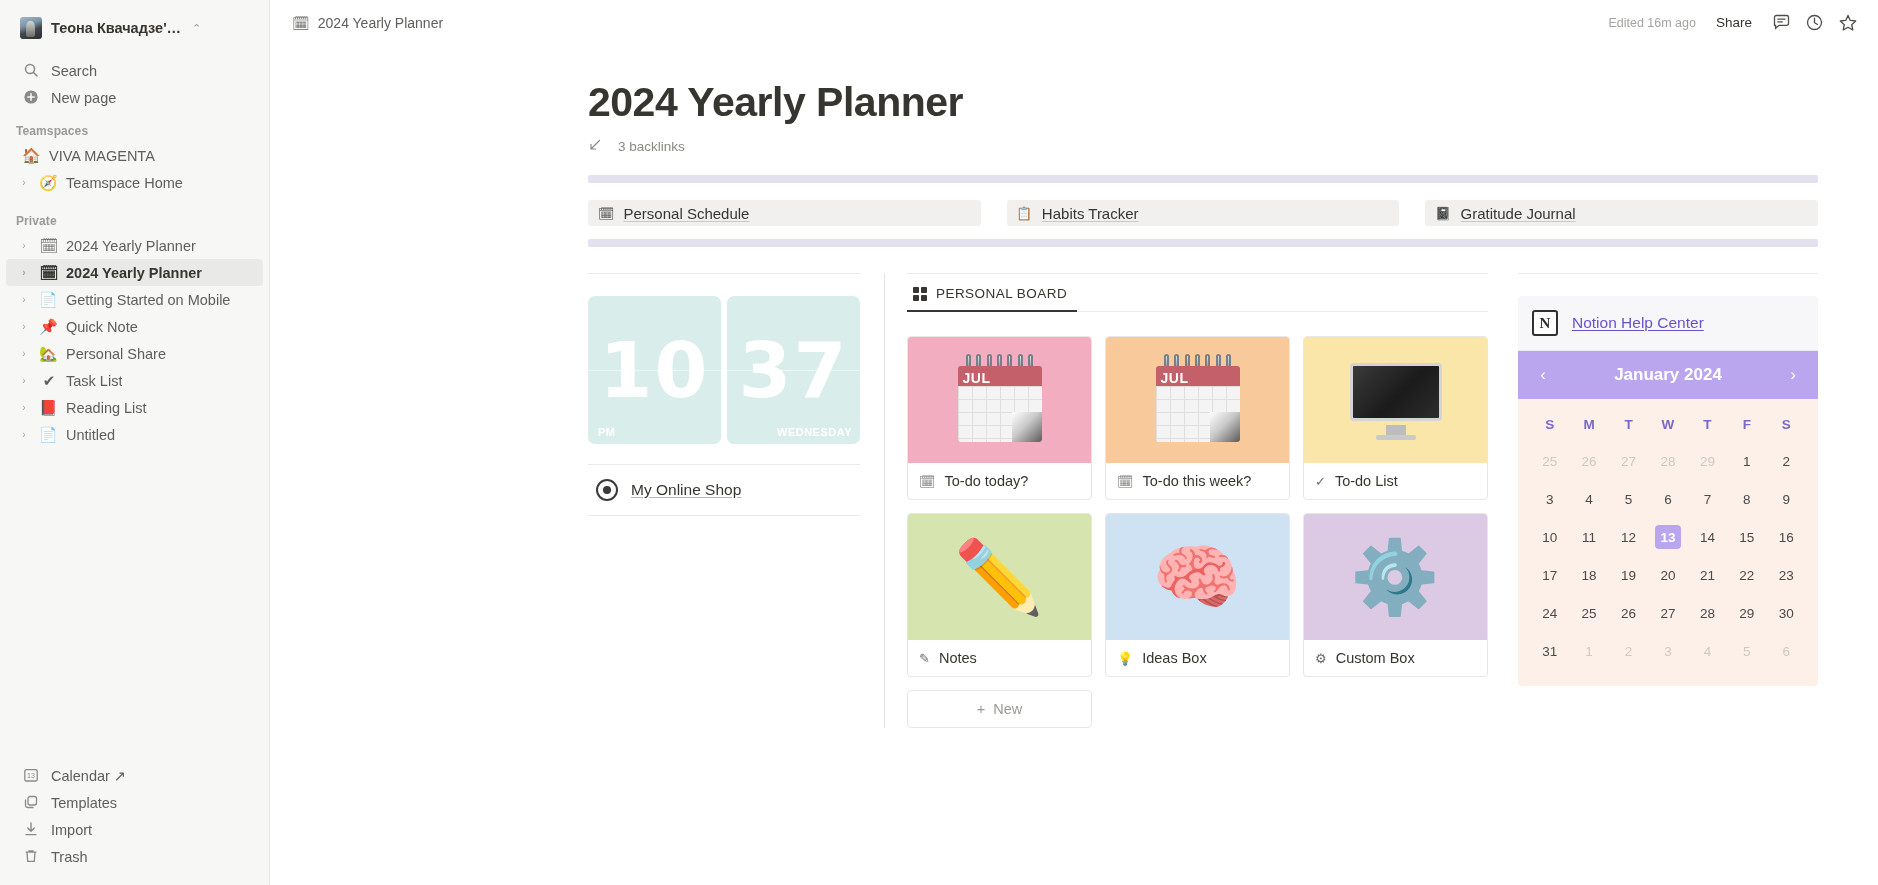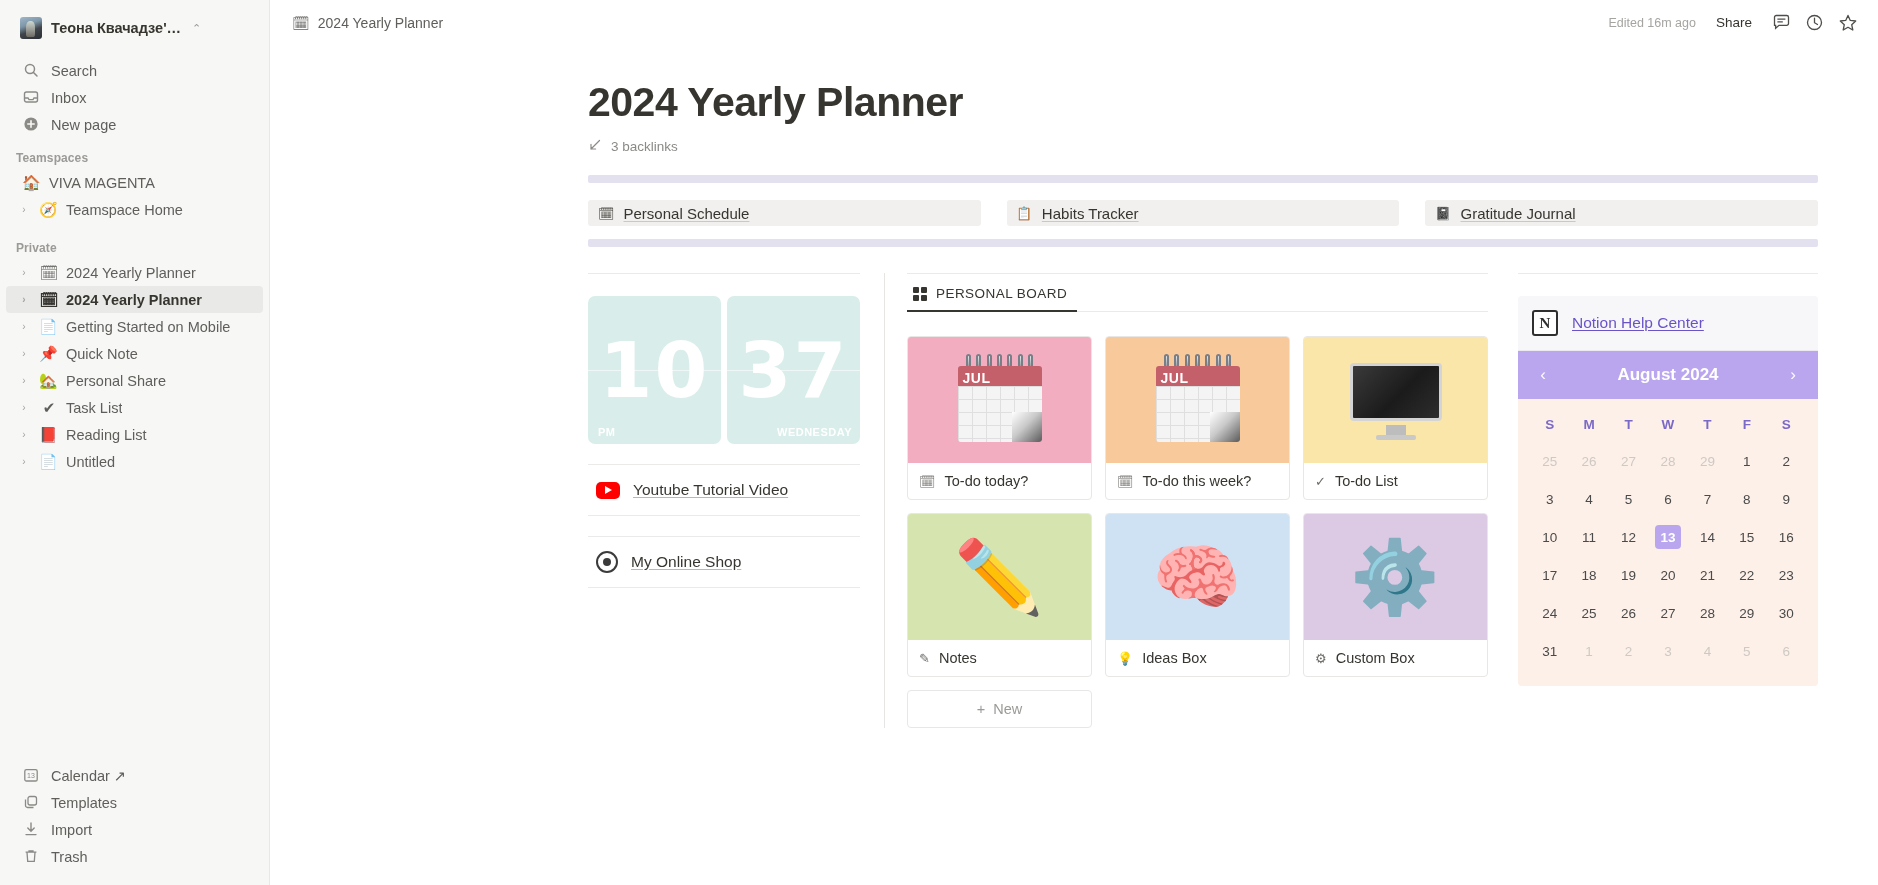--- a/index.html
+++ b/index.html
@@ -76,21 +76,21 @@
   .crumb { display: flex; align-items: center; gap: 8px; font-size: 14px; color: #5f5e5b; cursor: pointer; padding: 3px 6px; border-radius: 4px; }
   .topbar-right { margin-left: auto; display: flex; align-items: center; gap: 14px; }
   .edited { font-size: 12.5px; color: #a5a4a1; }
   .share { font-size: 13.5px; color: #37352f; cursor: pointer; padding: 4px 6px; border-radius: 4px; }
   .tb-ic { color: #4e4d4a; cursor: pointer; display:flex; align-items:center; }
 
   .page { padding: 0 0 0 0; }
   .page-inner { padding-left: 318px; padding-right: 60px; }
 
   h1.title { font-size: 41px; font-weight: 700; letter-spacing: -0.5px; color: #37352f; margin-top: 34px; }
-  .backlinks { display: flex; align-items: center; gap: 9px; font-size: 13.5px; color: #8b8a87; margin-top: 12px; cursor: pointer; }
+  .backlinks { display: flex; align-items: center; gap: 16px; font-size: 13.5px; color: #8b8a87; margin-top: 12px; cursor: pointer; }
 
   .lav-bar { height: 8px; background: #e3e0ef; border-radius: 2px; margin-top: 20px; }
   .lav-bar.b2 { margin-top: 13px; }
 
   .nav-cards { display: flex; gap: 26px; margin-top: 17px; }
   .nav-card {
     flex: 1 1 0; height: 26px; background: #f1f0ee; border-radius: 3px;
     display: flex; align-items: center; gap: 9px; padding: 0 10px; cursor: pointer;
   }
   .nav-card .nc-ic { font-size: 13px; line-height: 1; }
@@ -229,29 +229,20 @@
 
     <div>
       <div class="nav-item">
         <span class="ic">
           <svg width="16" height="16" viewBox="0 0 16 16" fill="none" stroke="currentColor" stroke-width="1.5">
               <circle cx="7" cy="7" r="4.5"></circle>
               <line x1="10.5" y1="10.5" x2="14" y2="14" stroke-linecap="round"></line>
             </svg>
         </span>
         <span>Search</span>
-      </div>
-      <div class="nav-item">
-        <span class="ic">
-          <svg width="16" height="16" viewBox="0 0 16 16" fill="none" stroke="currentColor" stroke-width="1.4">
-              <rect x="1.5" y="3" width="13" height="10" rx="2"></rect>
-              <path d="M1.5 9h3.5l1 1.6h4l1-1.6h3.5"></path>
-            </svg>
-        </span>
-        <span>Inbox</span>
       </div>
       <div class="nav-item">
         <span class="ic">
           <svg width="16" height="16" viewBox="0 0 16 16">
               <circle cx="8" cy="8" r="6.6" fill="#8b8a87"></circle>
               <path d="M8 4.8v6.4M4.8 8h6.4" stroke="#f7f7f5" stroke-width="1.6" stroke-linecap="round"></path>
             </svg>
         </span>
         <span>New page</span>
       </div>
@@ -422,24 +413,20 @@
                 <div class="digit">10</div>
                 <div class="sub">PM</div>
               </div>
               <div class="flip">
                 <div class="digit">37</div>
                 <div class="sub right">WEDNESDAY</div>
               </div>
             </div>
 
             <div class="link-card">
-              <span class="yt-ic"></span>
-              <span class="lc-label">Youtube Tutorial Video</span>
-            </div>
-            <div class="link-card">
               <span class="shop-ic"></span>
               <span class="lc-label">My Online Shop</span>
             </div>
           </div>
 
           <div class="col-mid">
             <div class="divider-top"></div>
 
             <div class="board-tab-row">
               <div class="board-tab">
@@ -560,21 +547,21 @@
             <div class="divider-top"></div>
 
             <div class="help-card">
               <span class="notion-logo">N</span>
               <span class="help-label">Notion Help Center</span>
             </div>
 
             <div class="cal-widget">
               <div class="cal-head">
                 <span class="nav-arrow">‹</span>
-                <span class="cal-title">August 2024</span>
+                <span class="cal-title">January 2024</span>
                 <span class="nav-arrow">›</span>
               </div>
               <div class="cal-grid">
                 <div class="cal-row">
                   <div class="cal-dow">S</div>
                   <div class="cal-dow">M</div>
                   <div class="cal-dow">T</div>
                   <div class="cal-dow">W</div>
                   <div class="cal-dow">T</div>
                   <div class="cal-dow">F</div>

